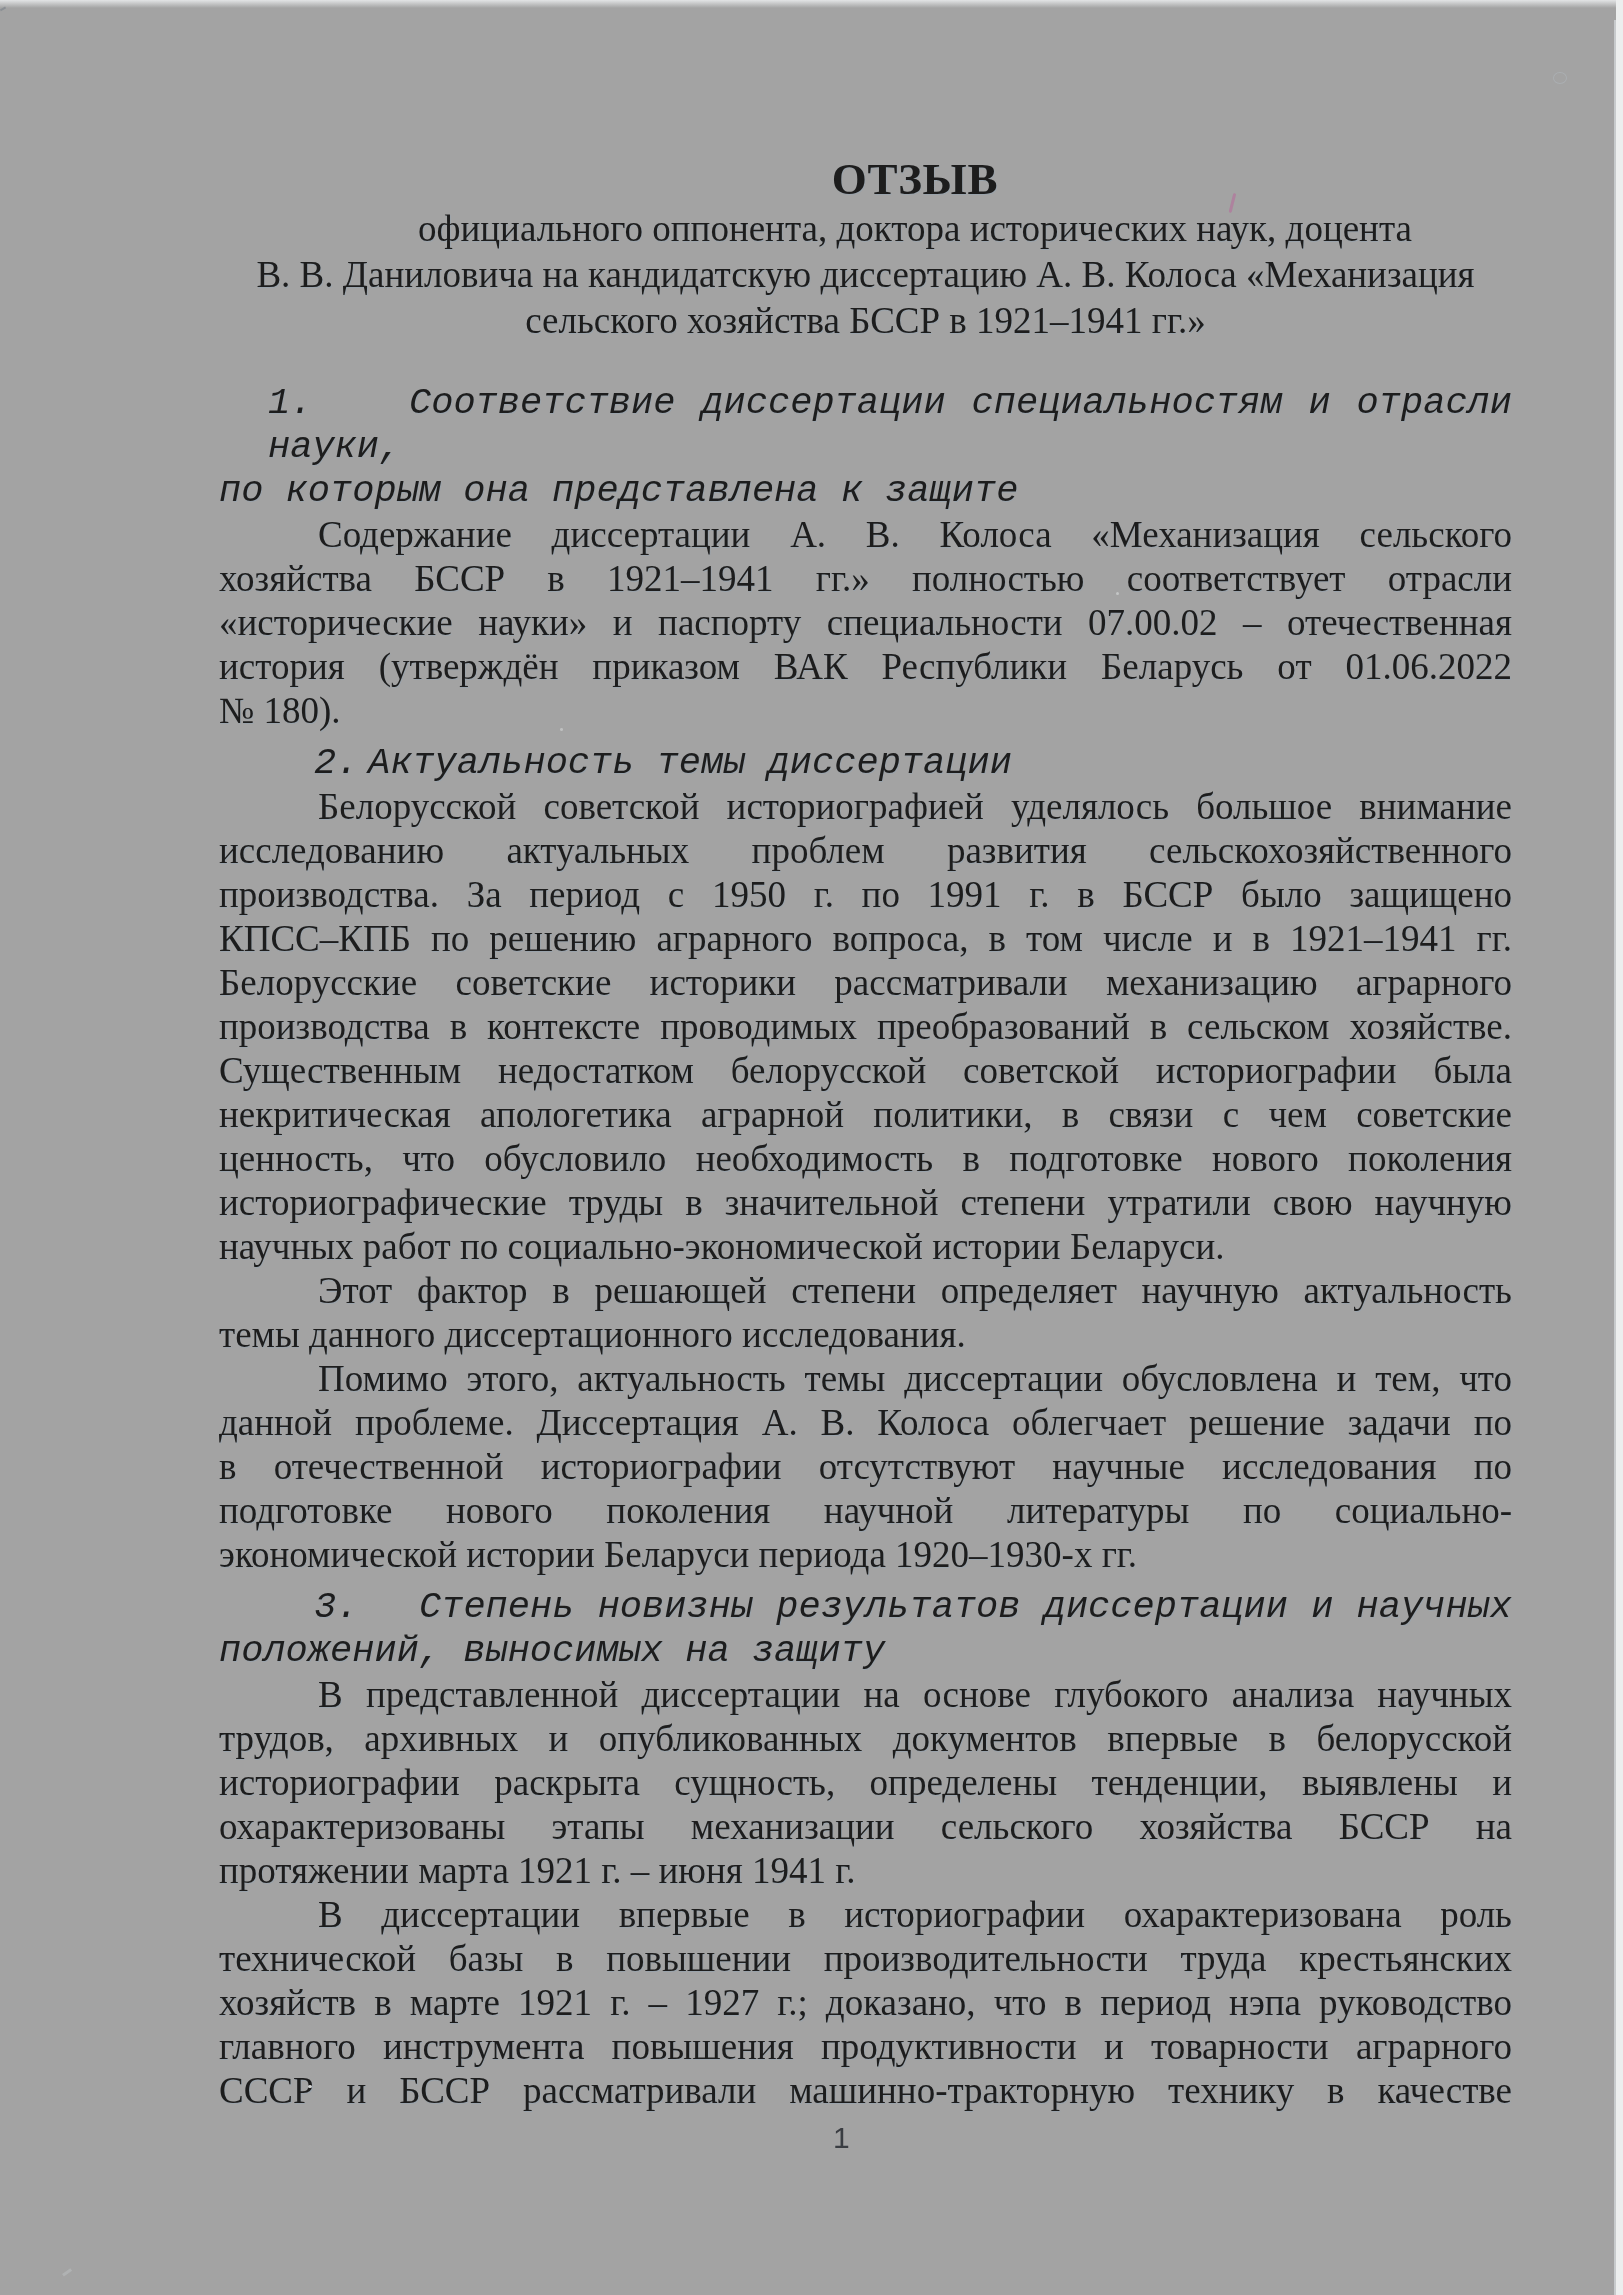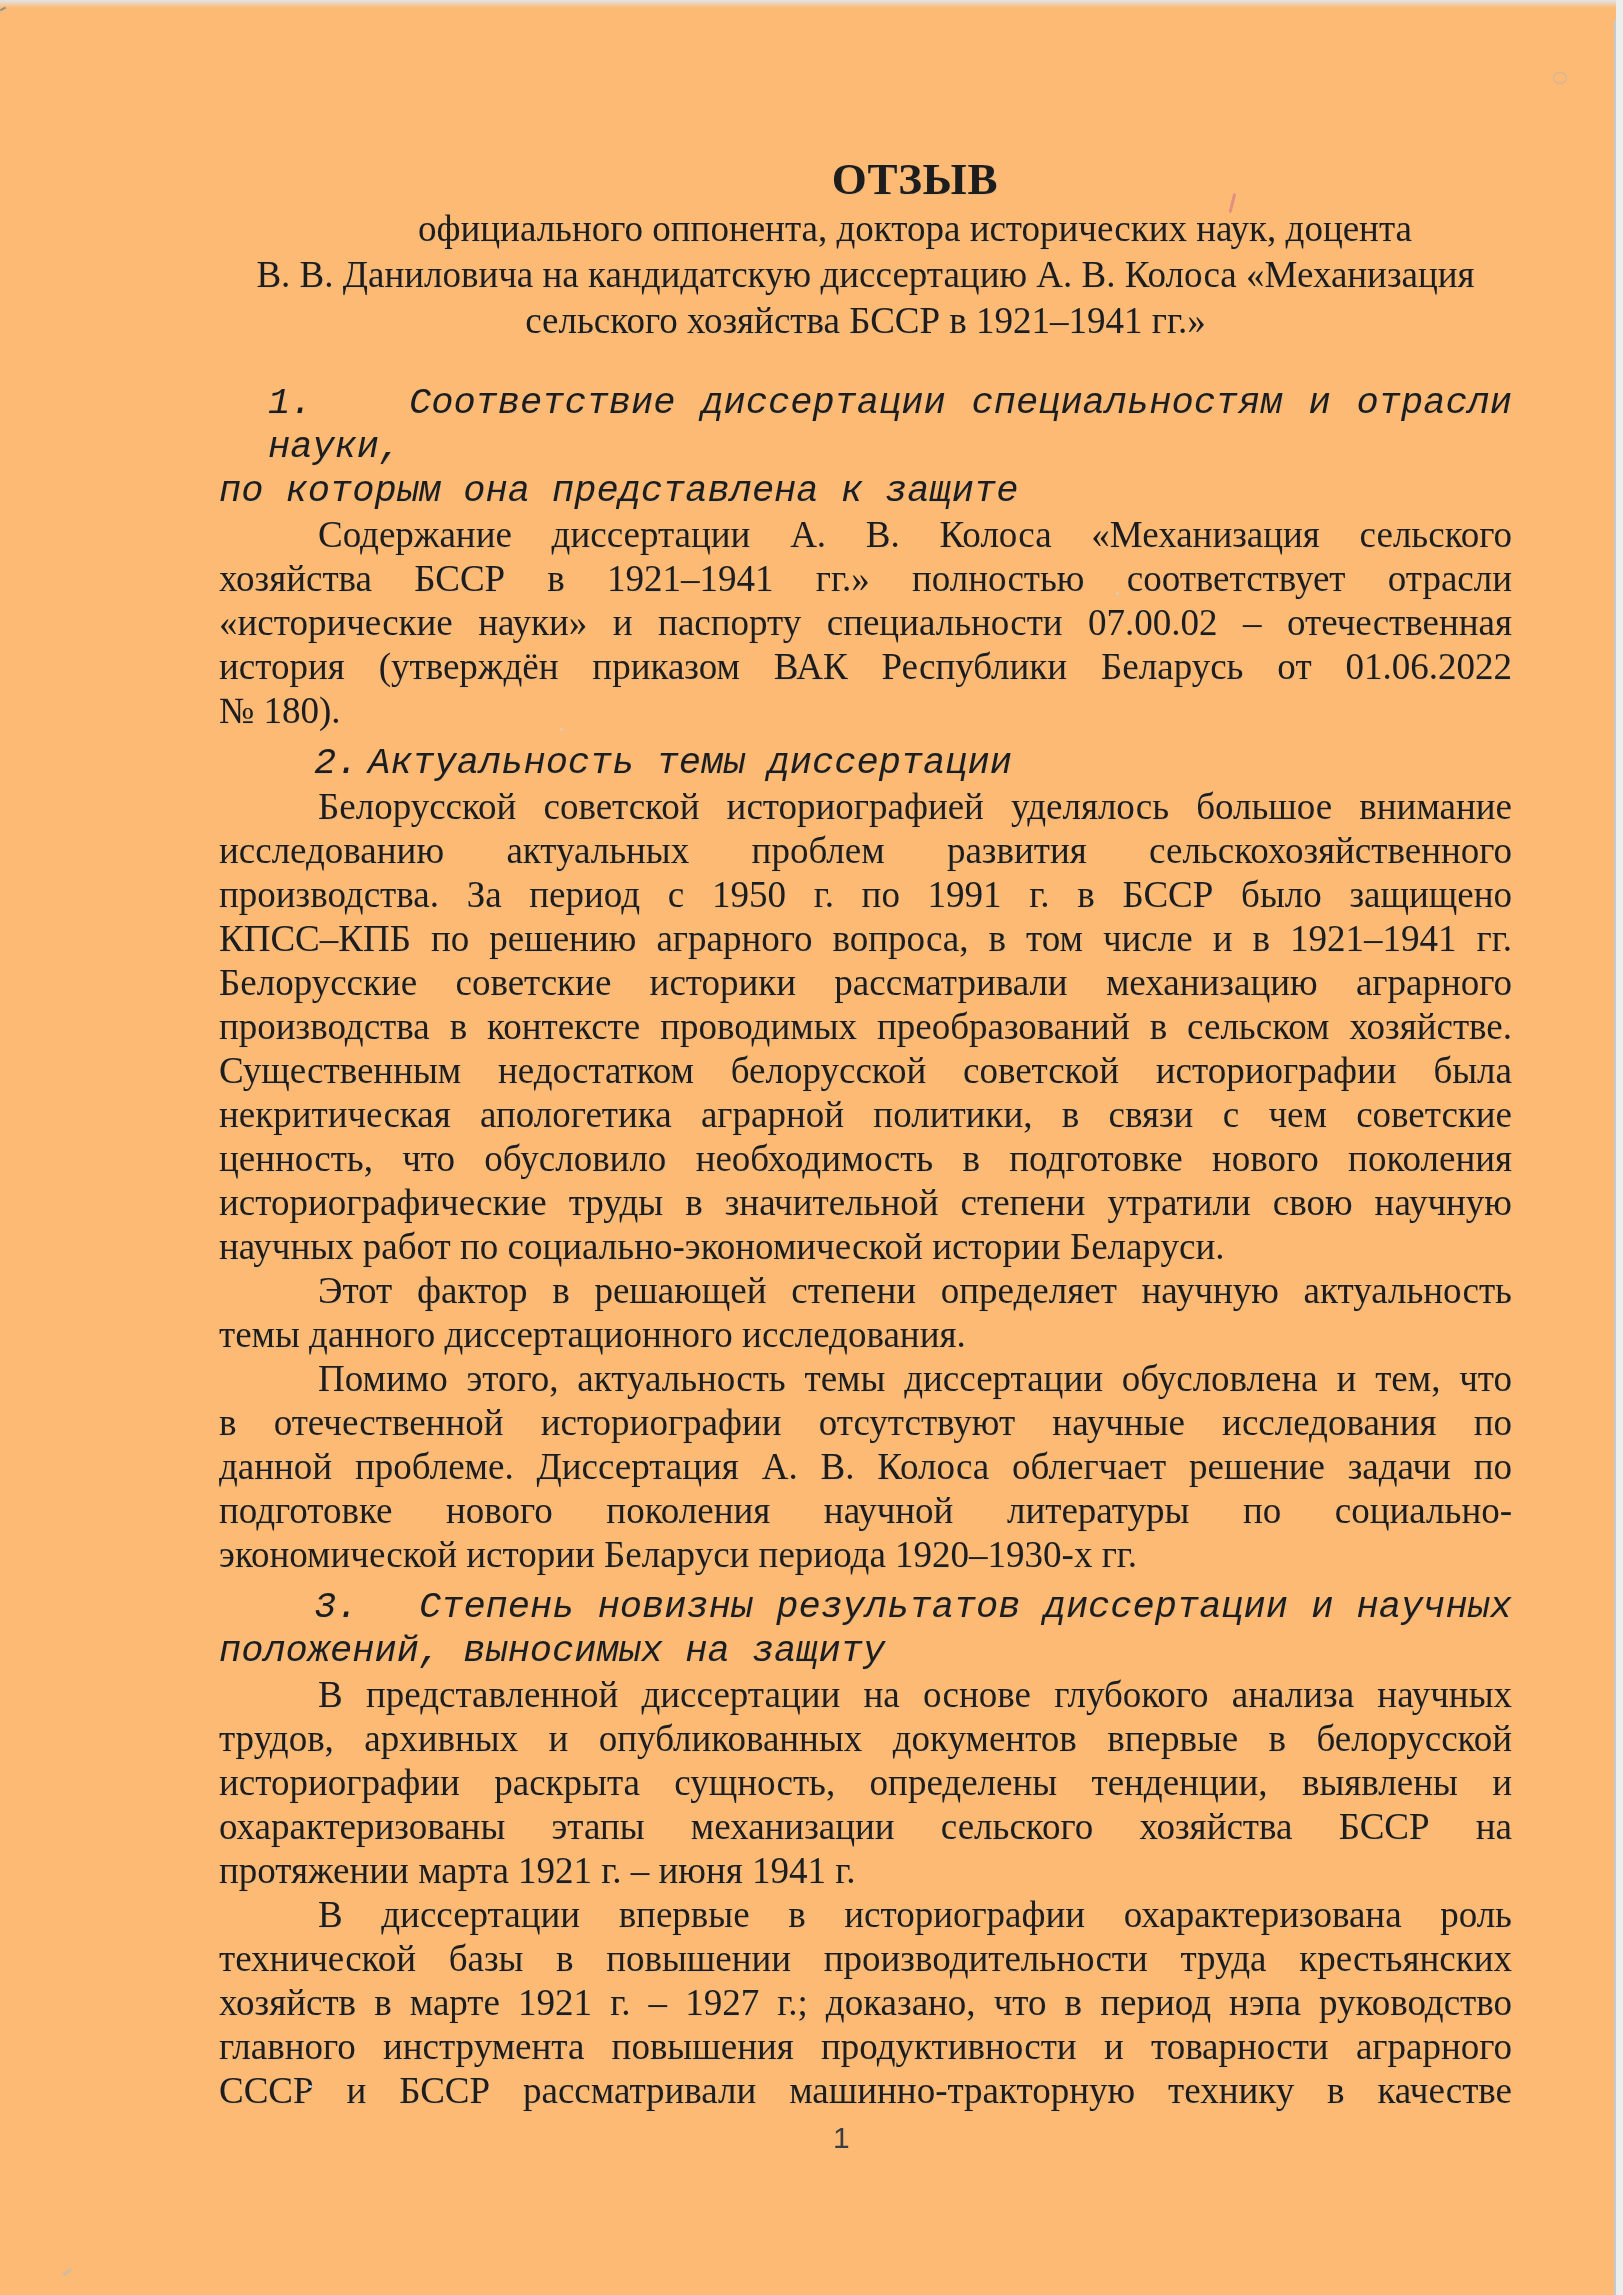--- a/index.html
+++ b/index.html
@@ -1,20 +1,20 @@
 <!DOCTYPE html>
 <html style="font-size:10.5px"><head>
 <meta charset="utf-8">
 <style>
   html, body { margin: 0; padding: 0; background: #888; }
   .page {
     position: relative;
     width: 1623px;
     height: 2295px;
-    background: #fdba74;
+    background: #a3a3a3;
     overflow: hidden;
     font-family: "Liberation Serif", "DejaVu Serif", serif;
     color: #1d1d1d;
   }
   .content {
     position: absolute;
     left: 219px;
     top: 0;
     width: 1293px;
     font-size: 37px;
@@ -140,22 +140,22 @@
       <div class="ln">научных работ по социально-экономической истории Беларуси.</div>
     </div>
 
     <div>
       <div class="ln j fi">Этот фактор в решающей степени определяет научную актуальность</div>
       <div class="ln">темы данного диссертационного исследования.</div>
     </div>
 
     <div>
       <div class="ln j fi">Помимо этого, актуальность темы диссертации обусловлена и тем, что</div>
+      <div class="ln j">данной проблеме. Диссертация А. В. Колоса облегчает решение задачи по</div>
       <div class="ln j">в отечественной историографии отсутствуют научные исследования по</div>
-      <div class="ln j">данной проблеме. Диссертация А. В. Колоса облегчает решение задачи по</div>
       <div class="ln j">подготовке нового поколения научной литературы по социально-</div>
       <div class="ln">экономической истории Беларуси периода 1920–1930-х гг.</div>
     </div>
 
     <div>
       <div class="ln j head ml145">
         <span class="num w160">3.</span><span>Степень новизны результатов диссертации и научных</span>
       </div>
       <div class="ln head">положений, выносимых на защиту</div>
     </div>

